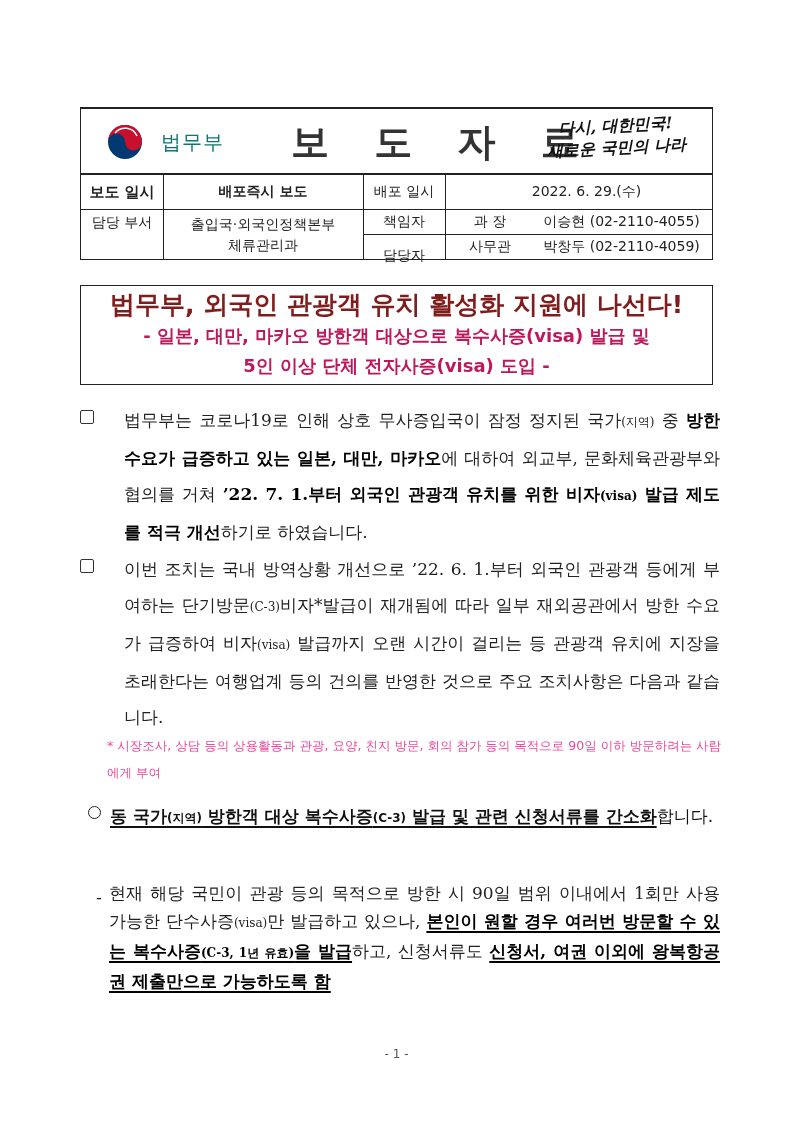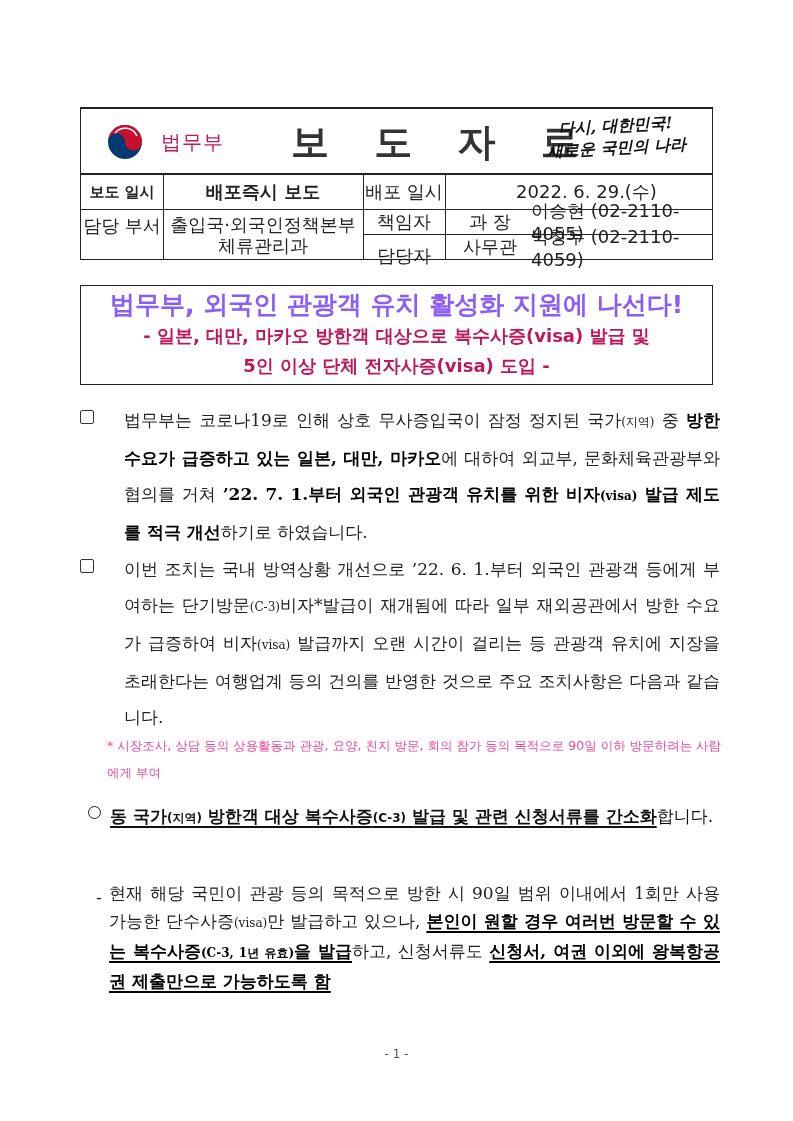--- a/index.html
+++ b/index.html
@@ -4,35 +4,35 @@
 <style>
   html, body { margin: 0; padding: 0; background: #ffffff; }
   body { width: 793px; height: 1121px; position: relative; overflow: hidden; color: #111; }
   .sans { font-family: "DejaVu Sans", "Liberation Sans", sans-serif; }
   .serif { font-family: "DejaVu Serif", "Liberation Serif", serif; }
   .hdr-box { position: absolute; left: 80px; top: 107px; width: 633px; height: 153px;
              border-top: 2px solid #222; border-left: 1px solid #222; border-right: 1px solid #222;
              border-bottom: 1px solid #222; box-sizing: border-box; }
   .logo-row { position: absolute; left: 0; top: 0; width: 100%; height: 66px; border-bottom: 2px solid #222; box-sizing: border-box; }
   .emblem { position: absolute; left: 26px; top: 15px; width: 36px; height: 36px; }
-  .ministry { position: absolute; left: 80px; top: 20px; font-size: 20px; color: #be185d; letter-spacing: 1px; }
+  .ministry { position: absolute; left: 80px; top: 20px; font-size: 20px; color: #0f766e; letter-spacing: 1px; }
   .press-title { position: absolute; left: 210px; top: 8px; font-size: 38px; font-weight: bold; color: #333; letter-spacing: 16px; }
   .slogan { position: absolute; left: 455px; top: 6px; width: 160px; font-size: 16px; line-height: 22px; color: #111;
             font-style: italic; text-align: center; font-weight: bold; transform: rotate(-3deg); }
 
   .grid { position: absolute; left: 0; top: 66px; width: 100%; height: 85px; }
   .cell { position: absolute; box-sizing: border-box; display: flex; align-items: center; justify-content: center;
-          font-size: 18px; color: #222; }
+          font-size: 14px; color: #222; }
   .vline { position: absolute; width: 1px; background: #222; }
   .hline { position: absolute; height: 1px; background: #222; }
 
   
   .title-box { position: absolute; left: 80px; top: 285px; width: 633px; height: 100px; border: 1px solid #222; box-sizing: border-box;
                text-align: center; }
-  .title-main { font-size: 25px; font-weight: bold; margin-top: 3px; line-height: 32px; color: #8b5cf6; }
+  .title-main { font-size: 25px; font-weight: bold; margin-top: 3px; line-height: 32px; color: #7f1d1d; }
   .title-sub { font-size: 18px; font-weight: bold; line-height: 30px; color: #be185d; }
 
   
   .para { position: absolute; left: 80px; width: 640px; }
   .chk { position: absolute; left: 0; top: 8px; width: 14px; height: 14px; border: 1.3px solid #333; border-radius: 2px; box-sizing: border-box; }
   .ptext { margin-left: 44px; font-size: 17px; line-height: 36px; text-align: justify; text-align-last: left; color: #222; }
   .ptext b { color: #000; }
   .small { font-size: 12px; }
   .note { position: absolute; left: 107px; width: 615px; font-size: 12.5px; line-height: 27px; color: #ec4899; }
   .circle-item { position: absolute; left: 88px; width: 632px; }

